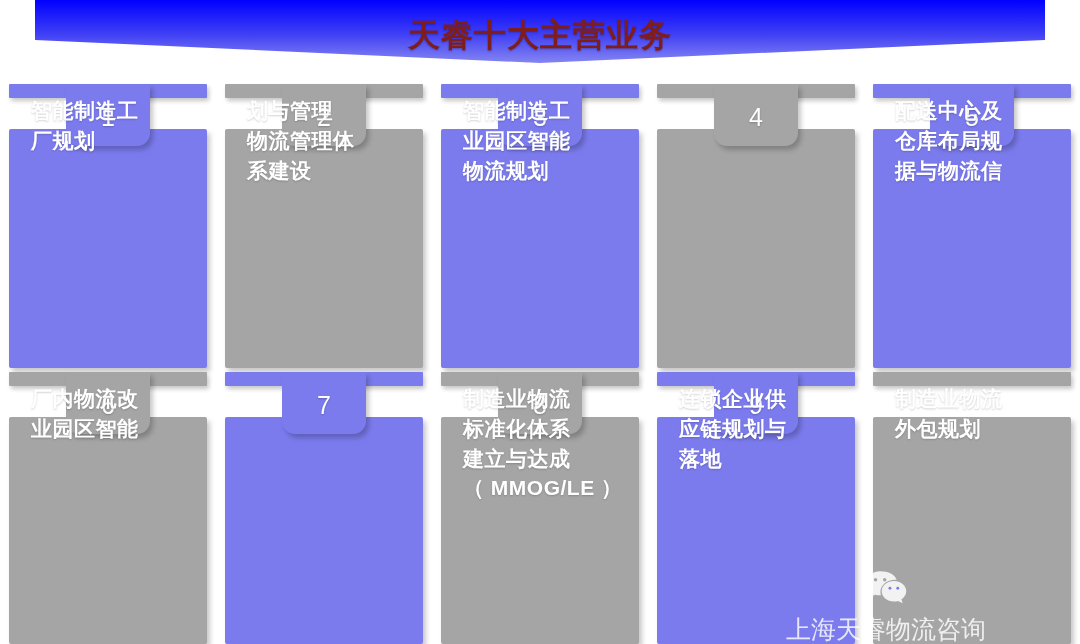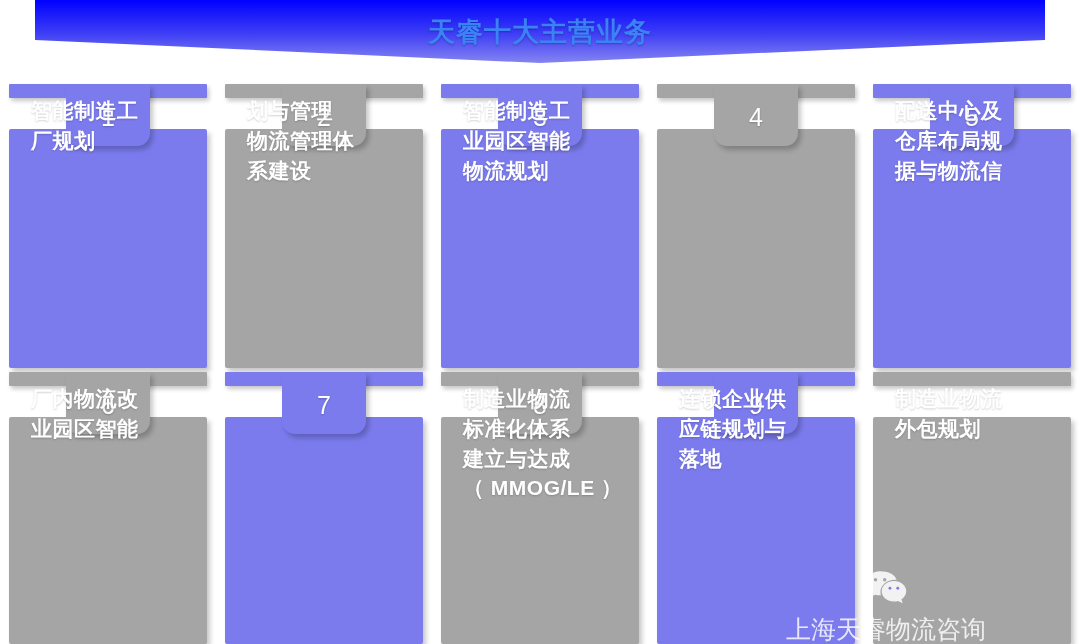--- a/index.html
+++ b/index.html
@@ -26,23 +26,23 @@
     width:1080px;
     height:70px;
   }
   .banner-svg { display:block; width:1080px; height:70px; }
 
   .banner-title {
     position:absolute;
     left:0; top:14px;
     width:1080px;
     text-align:center;
-    font-size:27px;
+    font-size:32px;
     font-weight:bold;
-    color:#3b82f6;
+    color:#7f1d1d;
     letter-spacing:1px;
     text-shadow:0 1px 2px rgba(0,0,0,0.25);
     white-space:nowrap;
   }
 
   
   .grid {
     position:absolute;
     left:0; top:70px;
     width:1080px;

